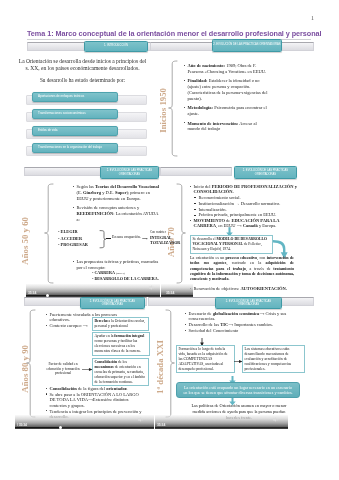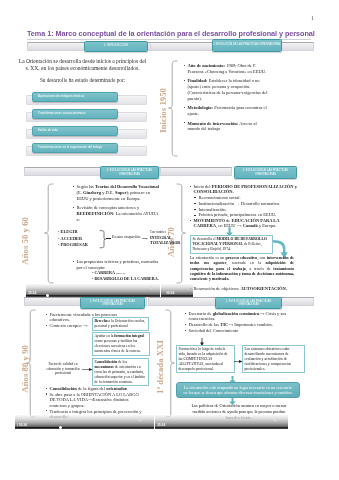--- a/index.html
+++ b/index.html
@@ -86,21 +86,21 @@
   .vseek{position:absolute;left:0;right:0;bottom:0.9px;height:0.9px;background:rgba(20,20,20,0.72);z-index:2;}
   .vseek-played{position:absolute;left:0;bottom:0.9px;width:21px;height:0.9px;background:rgba(20,20,20,0.9);z-index:2;}
   .vknob{position:absolute;bottom:-0.2px;background:#ffffff;border-radius:50%;width:3px;height:3px;z-index:4;}
   .vspk{position:absolute;right:5px;bottom:3px;z-index:3;}
 </style>
 </head>
 <body>
 
 <div class="page">
   <div class="abs pagenum">1</div>
-  <div class="abs title">Tema 1: Marco conceptual de la orientación para el desarrollo profesional y personal</div>
+  <div class="abs title">Tema 1: Marco conceptual de la orientación menor el desarrollo profesional y personal</div>
   <div class="abs title-rule"></div>
 
   <div class="abs graybar topline" style="left:27px;top:41.5px;width:122px;"></div>
   <div class="abs graybar topline" style="left:150px;top:41.5px;width:162px;"></div>
   <div class="abs tealbox" style="left:84px;top:40.5px;width:62px;height:9px;">
     <span>1. INTRODUCCIÓN</span>
   </div>
   <div class="abs tealbox" style="left:212px;top:38.5px;width:68px;height:11px;">
     <span>2. EVOLUCIÓN DE LAS PRÁCTICAS ORIENTADORAS</span>
   </div>

